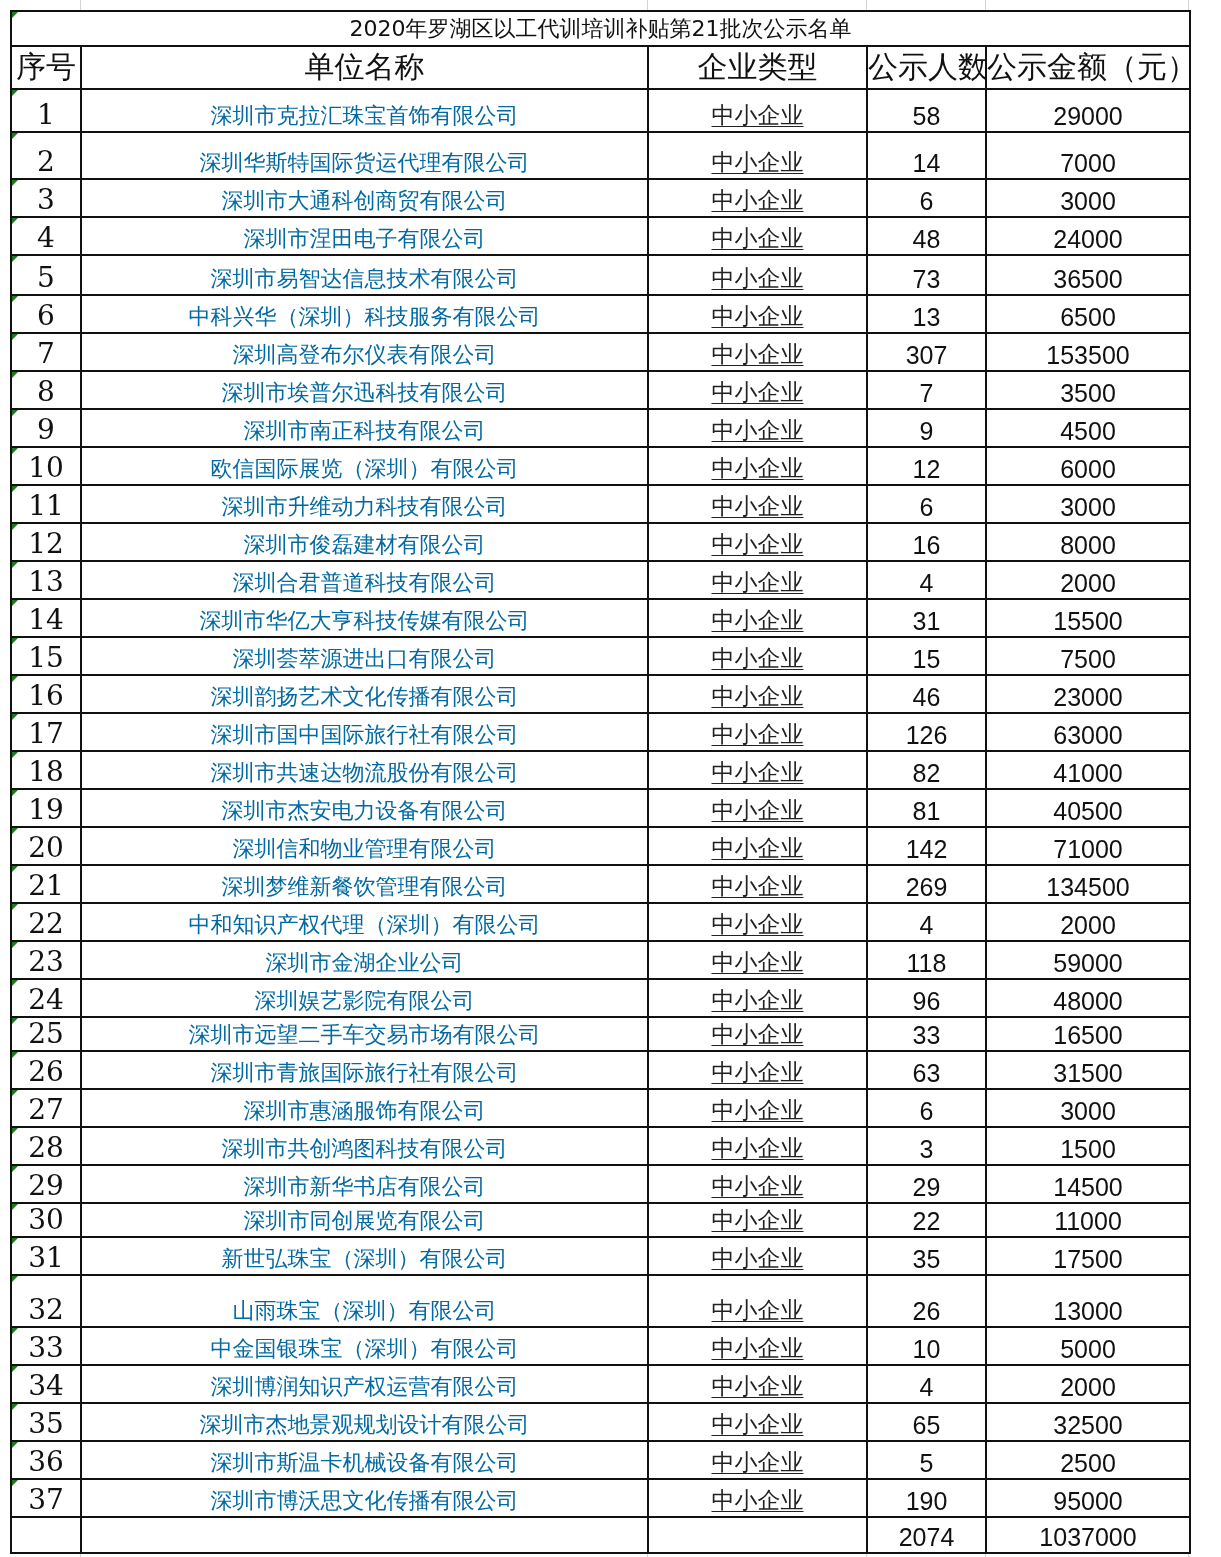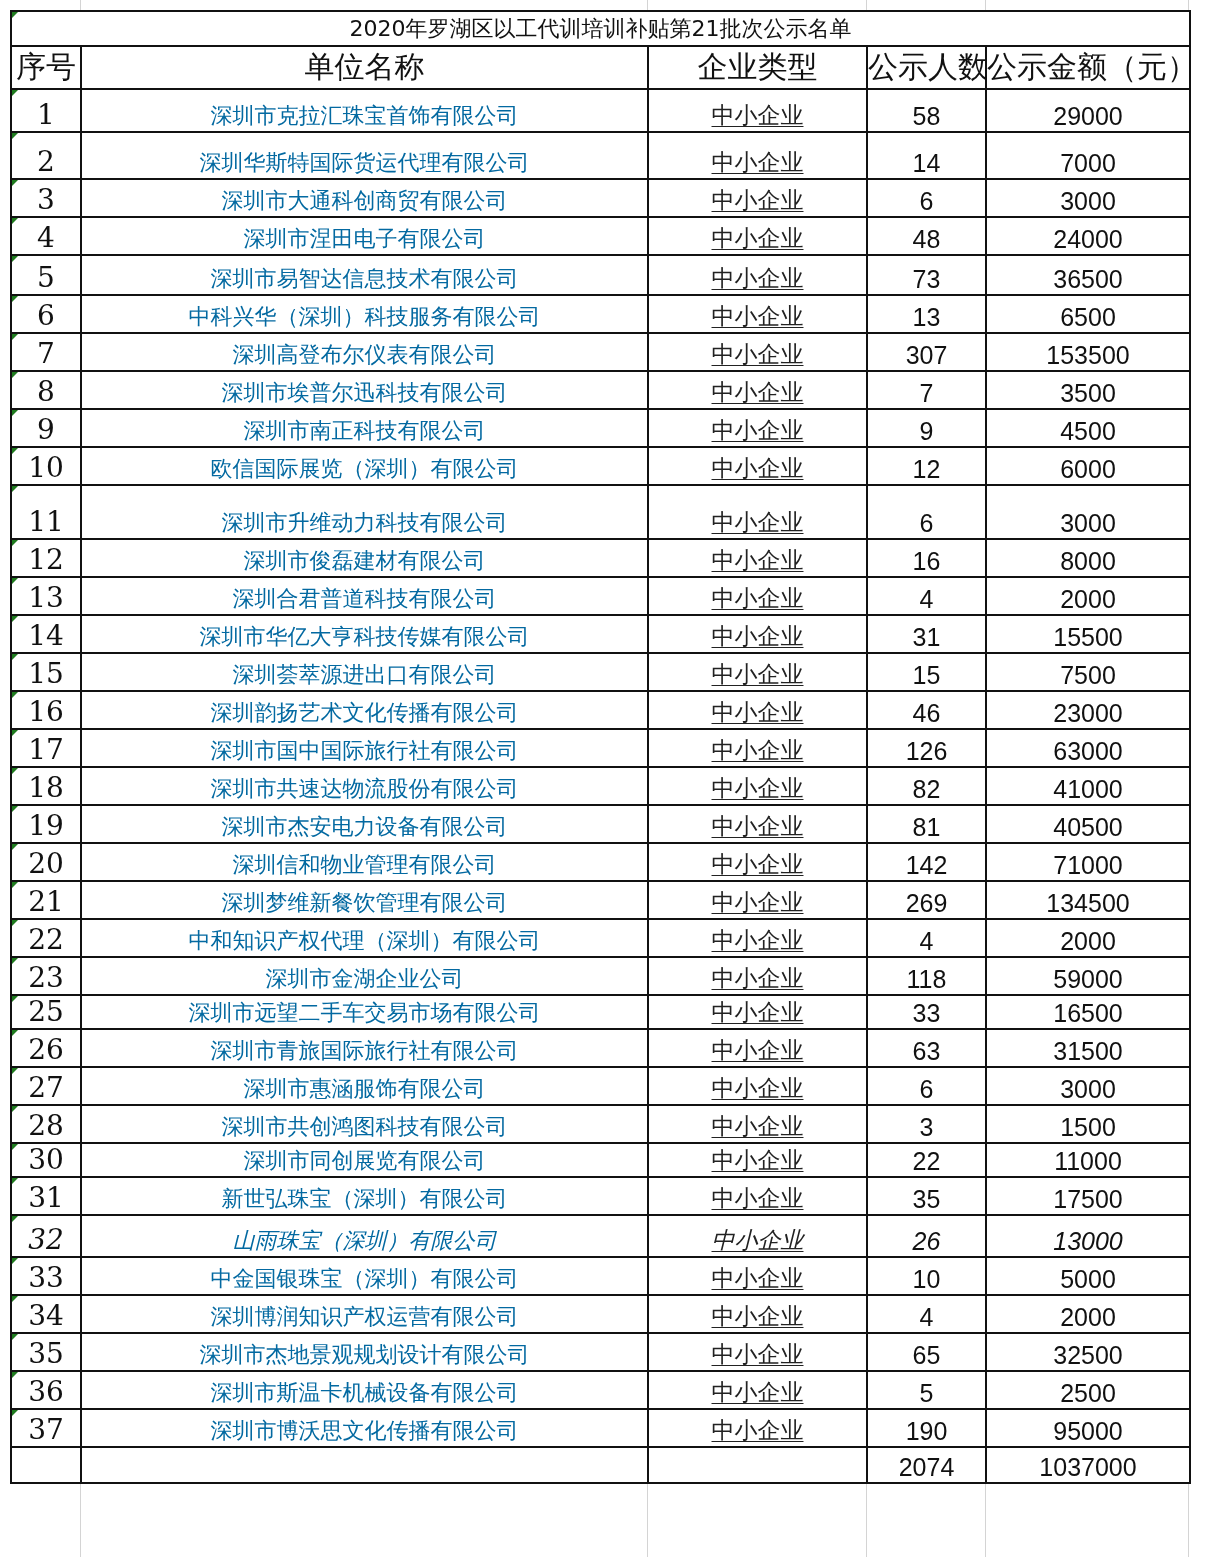--- a/index.html
+++ b/index.html
@@ -239,21 +239,21 @@
       <span>中小企业</span>
     </td>
     <td class="num">
       <span>12</span>
     </td>
     <td class="amt">
       <span>6000</span>
     </td>
   </tr>
 
-  <tr style="height: 54px;">
+  <tr style="height: 38px;">
     <td class="idx">
       <span class="tri"></span>
       <span>11</span>
     </td>
     <td class="name">
       <span>深圳市升维动力科技有限公司</span>
     </td>
     <td class="type">
       <span>中小企业</span>
     </td>
@@ -486,20 +486,38 @@
       <span>中小企业</span>
     </td>
     <td class="num">
       <span>118</span>
     </td>
     <td class="amt">
       <span>59000</span>
     </td>
   </tr>
 
+  <tr style="height: 38px;">
+    <td class="idx">
+      <span class="tri"></span>
+      <span>24</span>
+    </td>
+    <td class="name">
+      <span>深圳娱艺影院有限公司</span>
+    </td>
+    <td class="type">
+      <span>中小企业</span>
+    </td>
+    <td class="num">
+      <span>96</span>
+    </td>
+    <td class="amt">
+      <span>48000</span>
+    </td>
+  </tr>
 
   <tr style="height: 32px; border-radius: 16px;">
     <td class="idx">
       <span class="tri"></span>
       <span>25</span>
     </td>
     <td class="name">
       <span>深圳市远望二手车交易市场有限公司</span>
     </td>
     <td class="type">
@@ -563,20 +581,38 @@
       <span>中小企业</span>
     </td>
     <td class="num">
       <span>3</span>
     </td>
     <td class="amt">
       <span>1500</span>
     </td>
   </tr>
 
+  <tr style="height: 38px;">
+    <td class="idx">
+      <span class="tri"></span>
+      <span>29</span>
+    </td>
+    <td class="name">
+      <span>深圳市新华书店有限公司</span>
+    </td>
+    <td class="type">
+      <span>中小企业</span>
+    </td>
+    <td class="num">
+      <span>29</span>
+    </td>
+    <td class="amt">
+      <span>14500</span>
+    </td>
+  </tr>
 
   <tr style="height: 23px;">
     <td class="idx">
       <span class="tri"></span>
       <span>30</span>
     </td>
     <td class="name">
       <span>深圳市同创展览有限公司</span>
     </td>
     <td class="type">
@@ -602,21 +638,21 @@
       <span>中小企业</span>
     </td>
     <td class="num">
       <span>35</span>
     </td>
     <td class="amt">
       <span>17500</span>
     </td>
   </tr>
 
-  <tr style="height: 42px; font-style: italic;">
+  <tr style="height: 52px;">
     <td class="idx">
       <span class="tri"></span>
       <span>32</span>
     </td>
     <td class="name">
       <span>山雨珠宝（深圳）有限公司</span>
     </td>
     <td class="type">
       <span>中小企业</span>
     </td>

